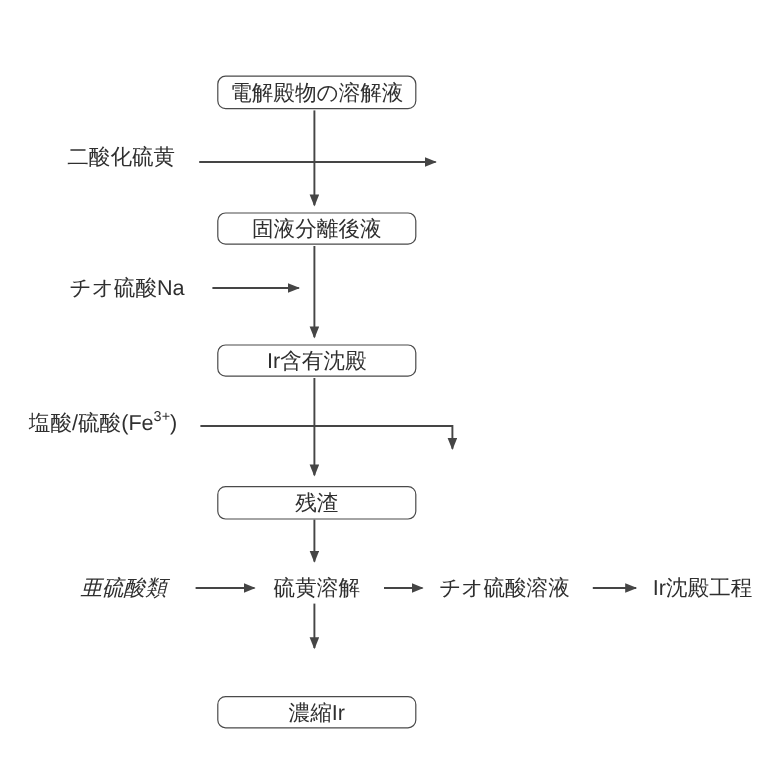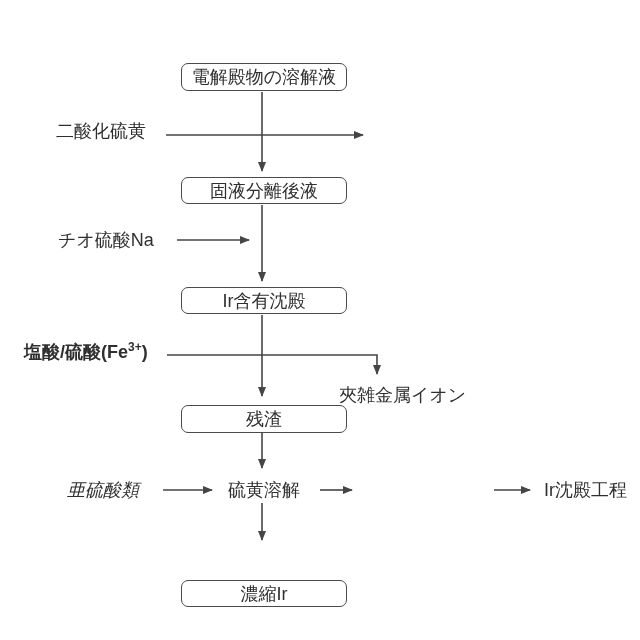--- a/index.html
+++ b/index.html
@@ -82,24 +82,24 @@
 
   <div class="node-box" style="top:405px;height:28px;">残渣</div>
 
   <div class="node-box" style="top:580px;">濃縮Ir</div>
 
   <div class="label" style="left:56px;top:122px;">二酸化硫黄</div>
 
 
   <div class="label" style="left:58px;top:231px;">チオ硫酸Na</div>
 
-  <div class="label" style="left:24px;top:343px;font-weight:bold;"><span>塩酸/硫酸(Fe</span><sup>3+</sup><span>)</span></div>
+  <div class="label" style="left:24px;top:343px;"><span>塩酸/硫酸(Fe</span><sup>3+</sup><span>)</span></div>
 
-  <div class="label" style="left:339px;top:386px;">夾雑金属イオン</div>
 
   <div class="label" style="left:67px;top:481px;font-style:italic;">亜硫酸類</div>
 
   <div class="label" style="left:228px;top:481px;">硫黄溶解</div>
 
+  <div class="label" style="left:366px;top:481px;">チオ硫酸溶液</div>
 
   <div class="label" style="left:544px;top:481px;">Ir沈殿工程</div>
 
 </div>
 
 </body></html>

